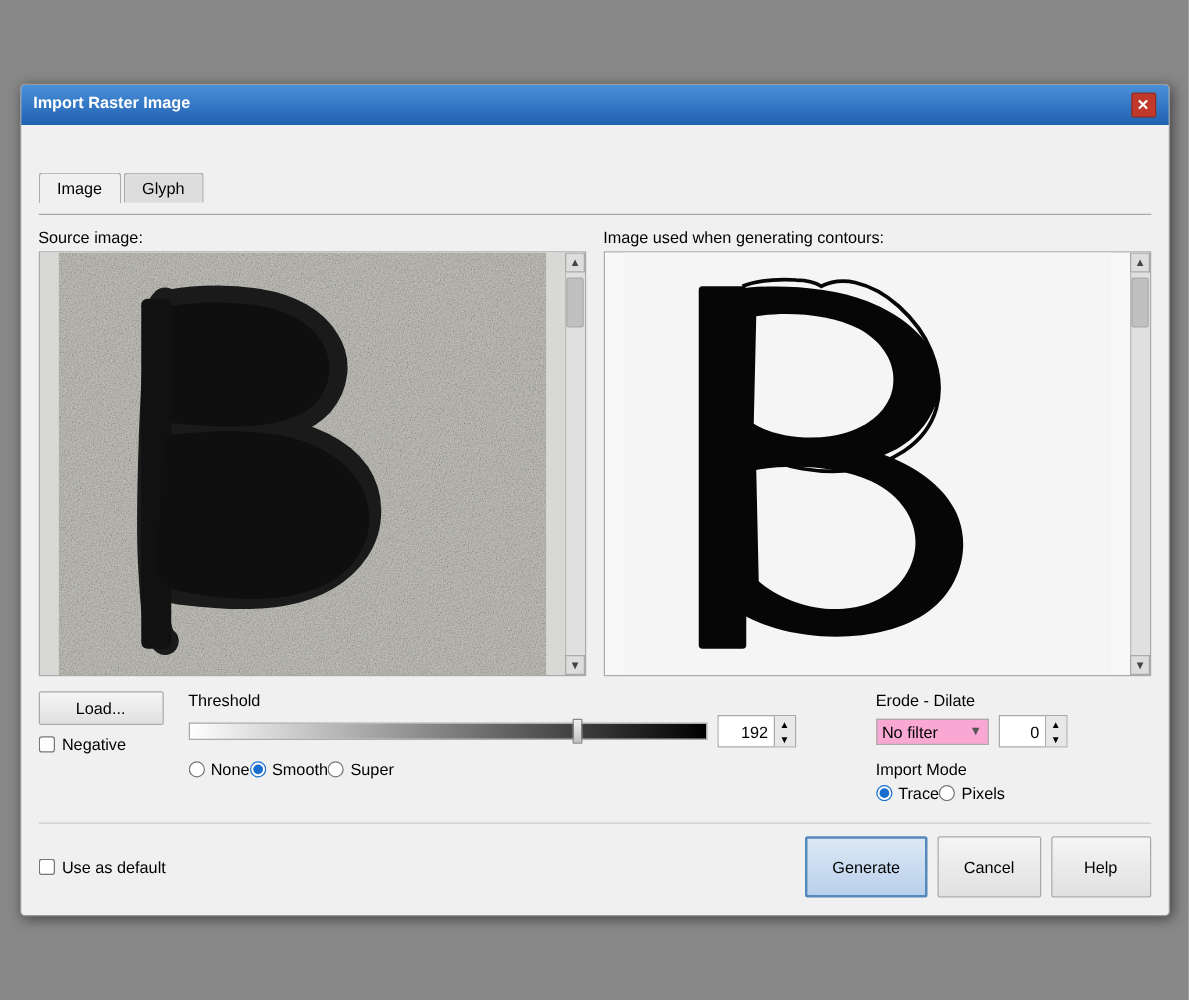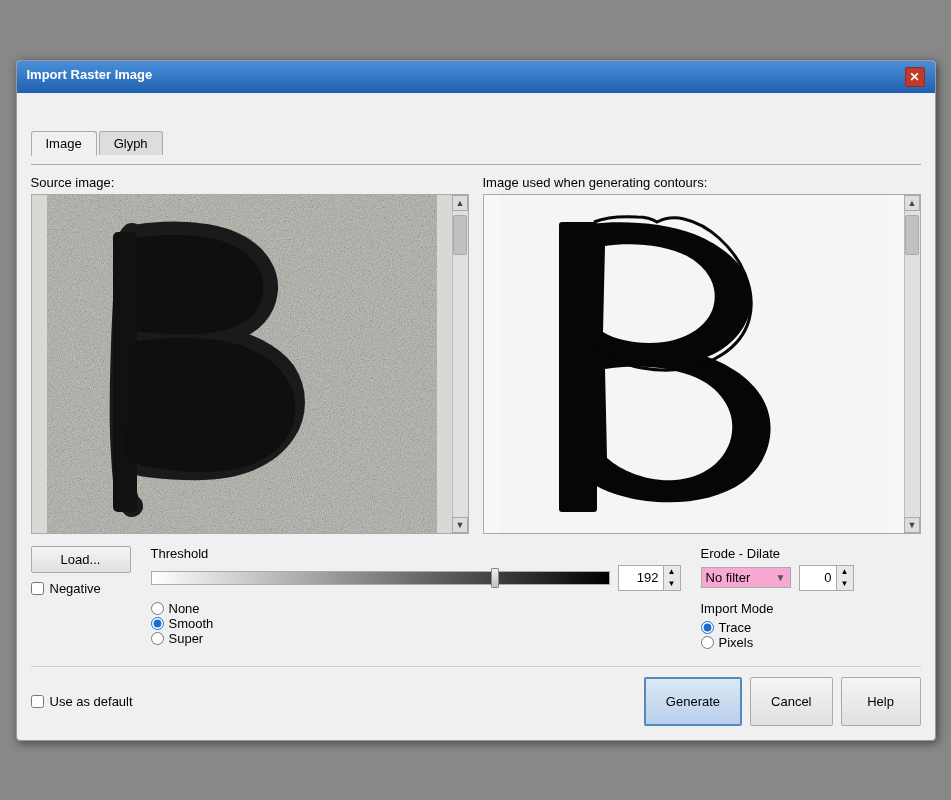--- a/index.html
+++ b/index.html
@@ -232,35 +232,35 @@
       cursor: pointer;
       display: flex;
       align-items: center;
       justify-content: center;
       font-size: 8px;
     }
     .smooth-filter-section {}
     .smooth-label { font-size: 13px; margin-bottom: 4px; }
     .radio-row {
       display: flex;
-      align-items: flex-start;
-      flex-direction: column;
+      align-items: center;
     }
     .radio-item {
       display: flex;
       align-items: center;
       gap: 5px;
       font-size: 13px;
       cursor: pointer;
     }
     .right-controls {
       min-width: 220px;
       display: flex;
       flex-direction: column;
       gap: 10px;
+      margin-left: 44px;
     }
     .erode-section {}
     .erode-label { font-size: 13px; margin-bottom: 4px; }
     .erode-row {
       display: flex;
       gap: 8px;
       align-items: center;
     }
     .dropdown {
       display: flex;

